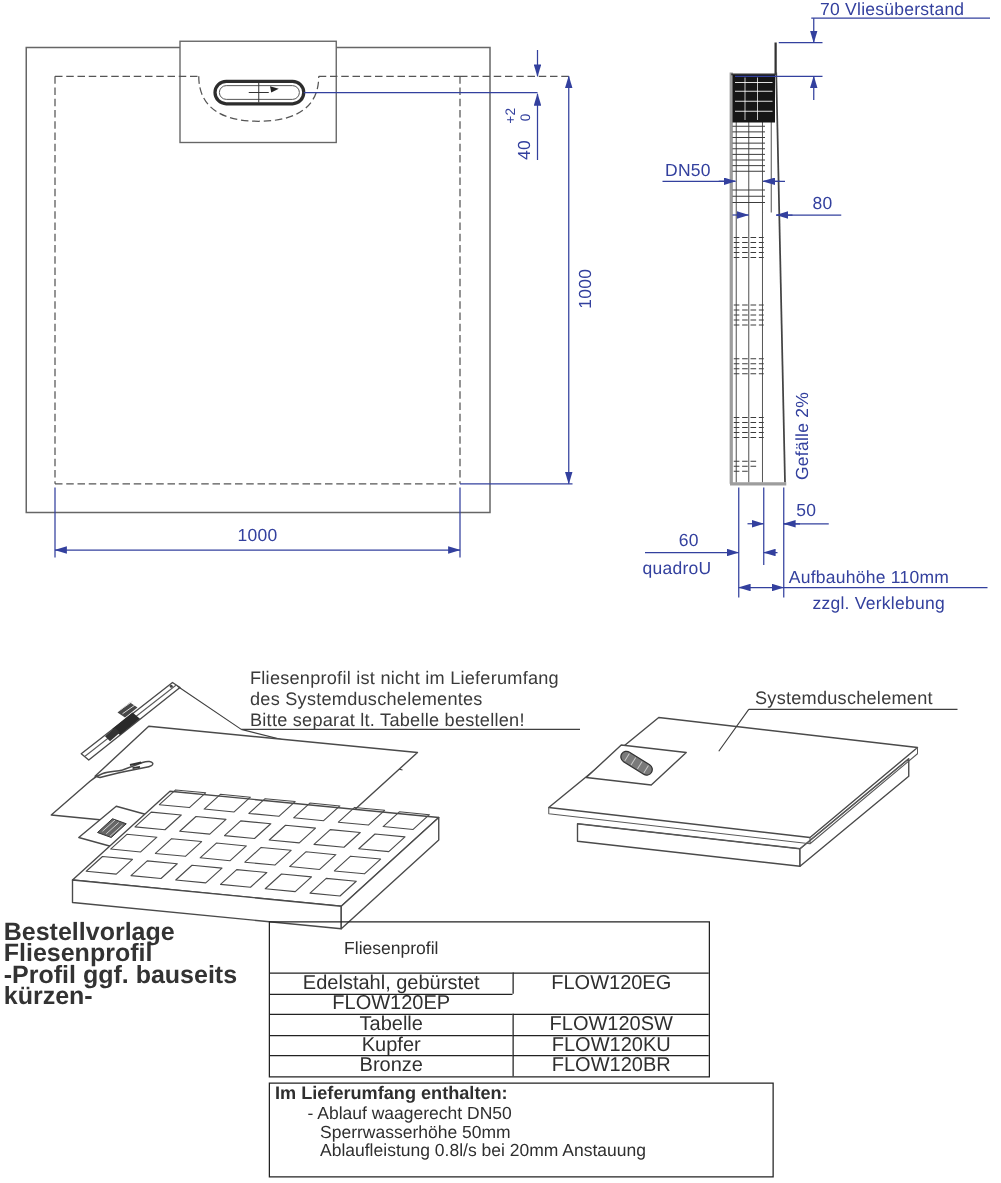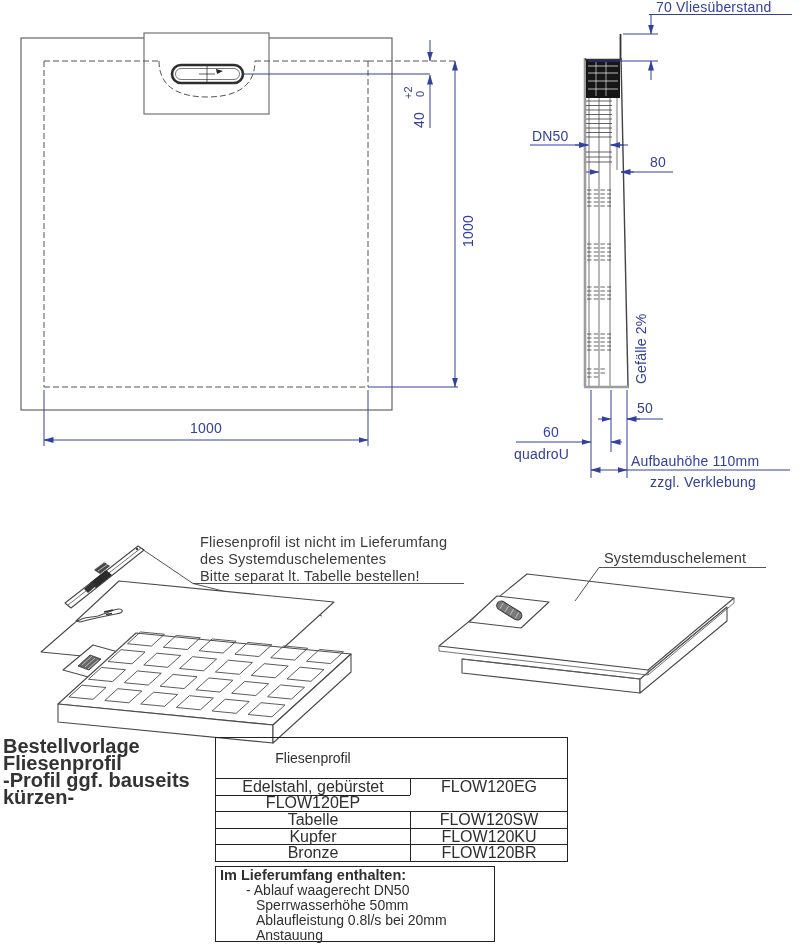--- a/index.html
+++ b/index.html
@@ -21,21 +21,21 @@
   .caption{position:absolute;left:3px;top:738px;width:210px;color:#333;
            font-size:20px;font-weight:bold;line-height:17px;}
   .ordertable{position:absolute;left:215px;top:737px;width:353px;border:1.6px solid #222;
               box-sizing:border-box;color:#2f2f2f;}
   .trow{display:grid;grid-template-columns:194px 1fr;}
   .thead .tcell{font-weight:normal;font-size:14px;height:40px;}
   .tcell{border-left:1.4px solid #222;display:flex;flex-direction:column;align-items:center;
          justify-content:center;text-align:center;font-size:16px;height:15.6px;line-height:14px;}
   .tcell:first-child{border-left:none;}
   .trow + .trow .tcell{border-top:1.4px solid #222;}
-  .scopebox{position:absolute;left:215px;top:866px;width:280px;height:76px;border:1.6px solid #222;
+  .scopebox{position:absolute;left:215px;top:866px;width:404px;height:76px;border:1.6px solid #222;
             box-sizing:border-box;color:#2f2f2f;font-size:14px;line-height:15px;padding:1px 4px;}
   .scopebox .title{font-weight:bold;font-size:14.5px;}
   .ind1{padding-left:26px;} .ind2{padding-left:36px;}
 </style>
 </head>
 <body>
 
 <div id="stage">
 
 <svg width="801" height="946" viewBox="0 0 801 946">

